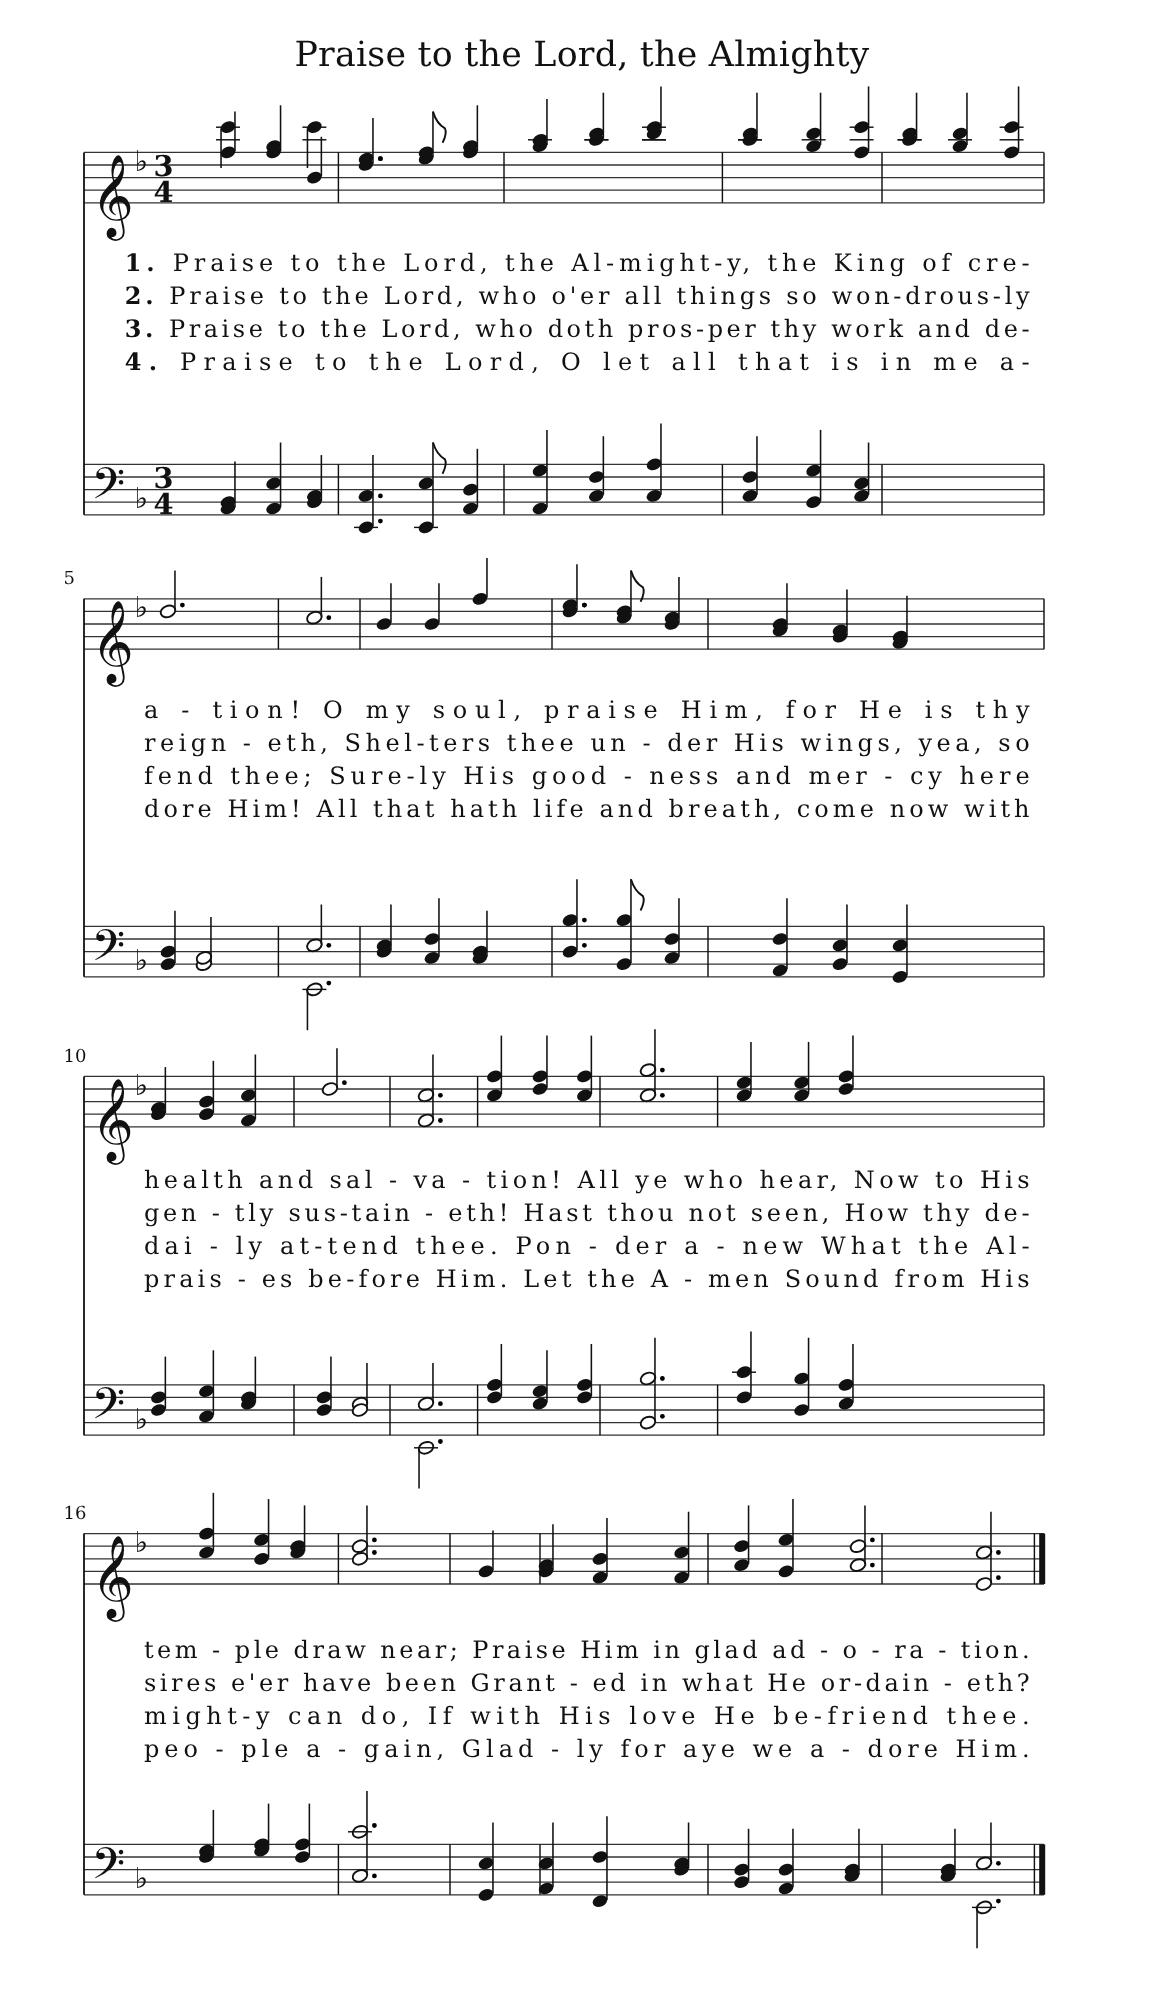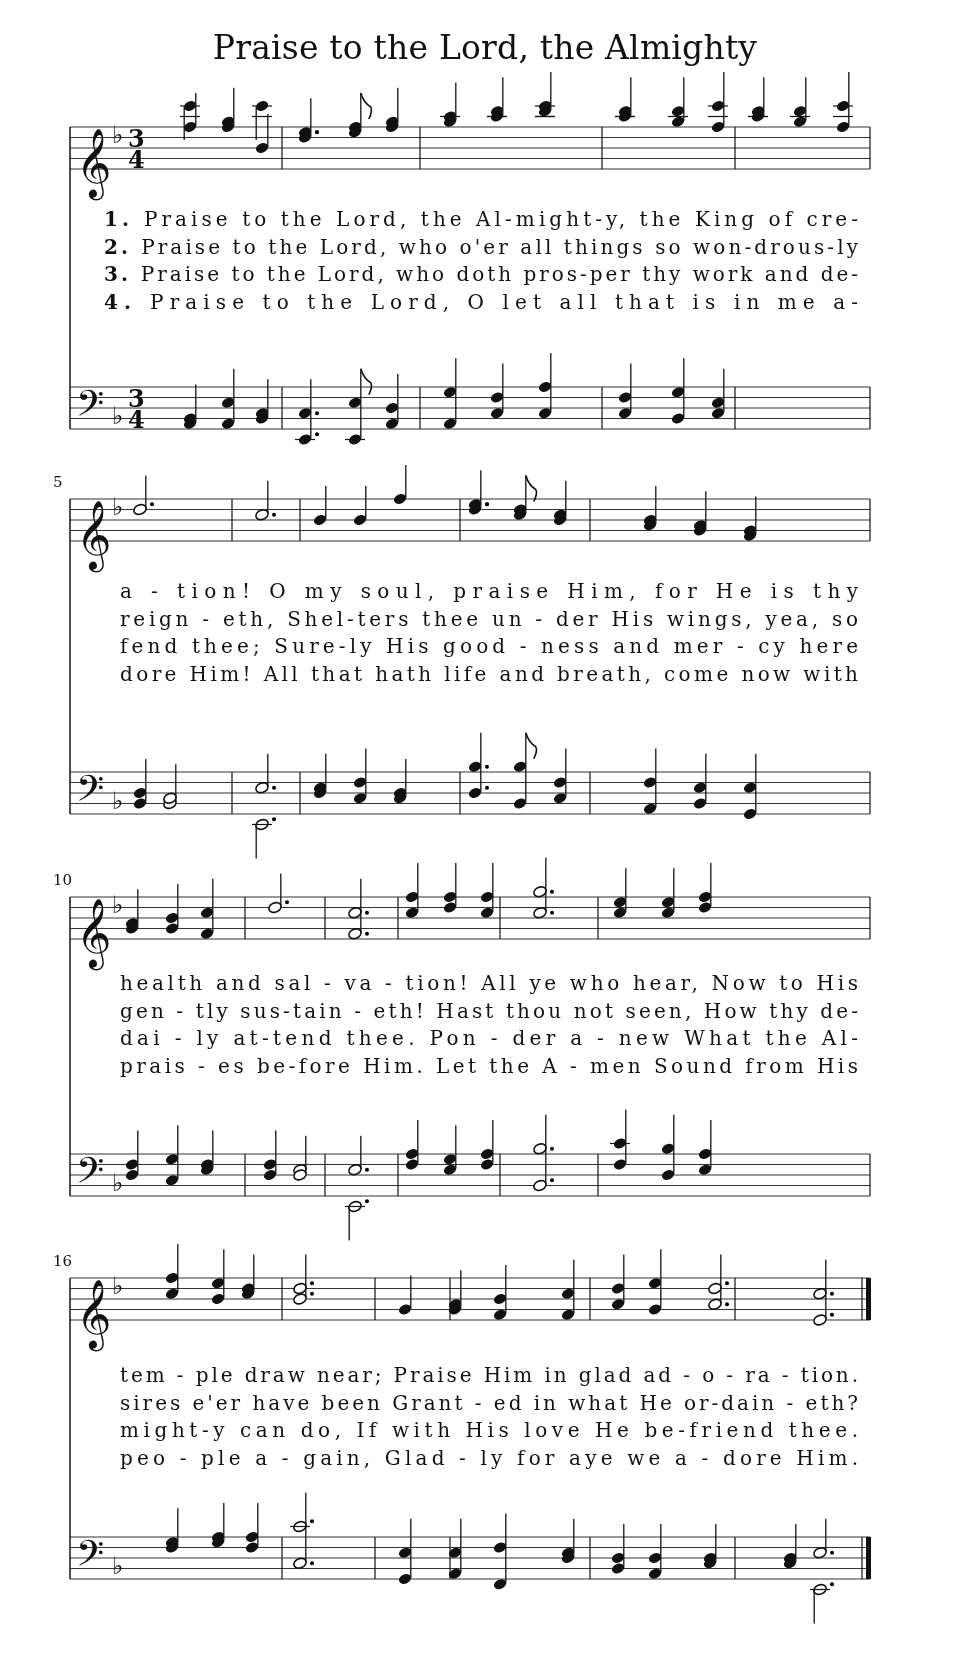--- a/index.html
+++ b/index.html
@@ -1,19 +1,19 @@
 <!DOCTYPE html>
 <html><head>
 <meta charset="utf-8">
 <style>
   html, body { margin: 0; padding: 0; background: #ffffff; }
   body { width: 970px; height: 1660px; position: relative; overflow: hidden;
          font-family: "DejaVu Serif", "Liberation Serif", serif; color: #111; }
   #title { position: absolute; top: 28px; left: 0; width: 970px; text-align: center;
-           font-family: "DejaVu Serif", serif; font-size: 33px; font-weight: normal; letter-spacing: 0.2px; }
+           font-family: "DejaVu Serif", serif; font-size: 29px; font-weight: normal; letter-spacing: 0.2px; }
   #score { position: absolute; left: 0; top: 0; }
   .lyric { font-family: "DejaVu Serif", "Liberation Serif", serif; font-size: 20px; fill: #111; }
   .vnum { font-weight: bold; }
   .mnum { font-family: "DejaVu Serif", serif; font-size: 15px; fill: #111; }
   .glyph { font-family: "DejaVu Serif", serif; fill: #111; }
 </style>
 </head>
 <body>
 
 <div id="title">Praise to the Lord, the Almighty</div>

